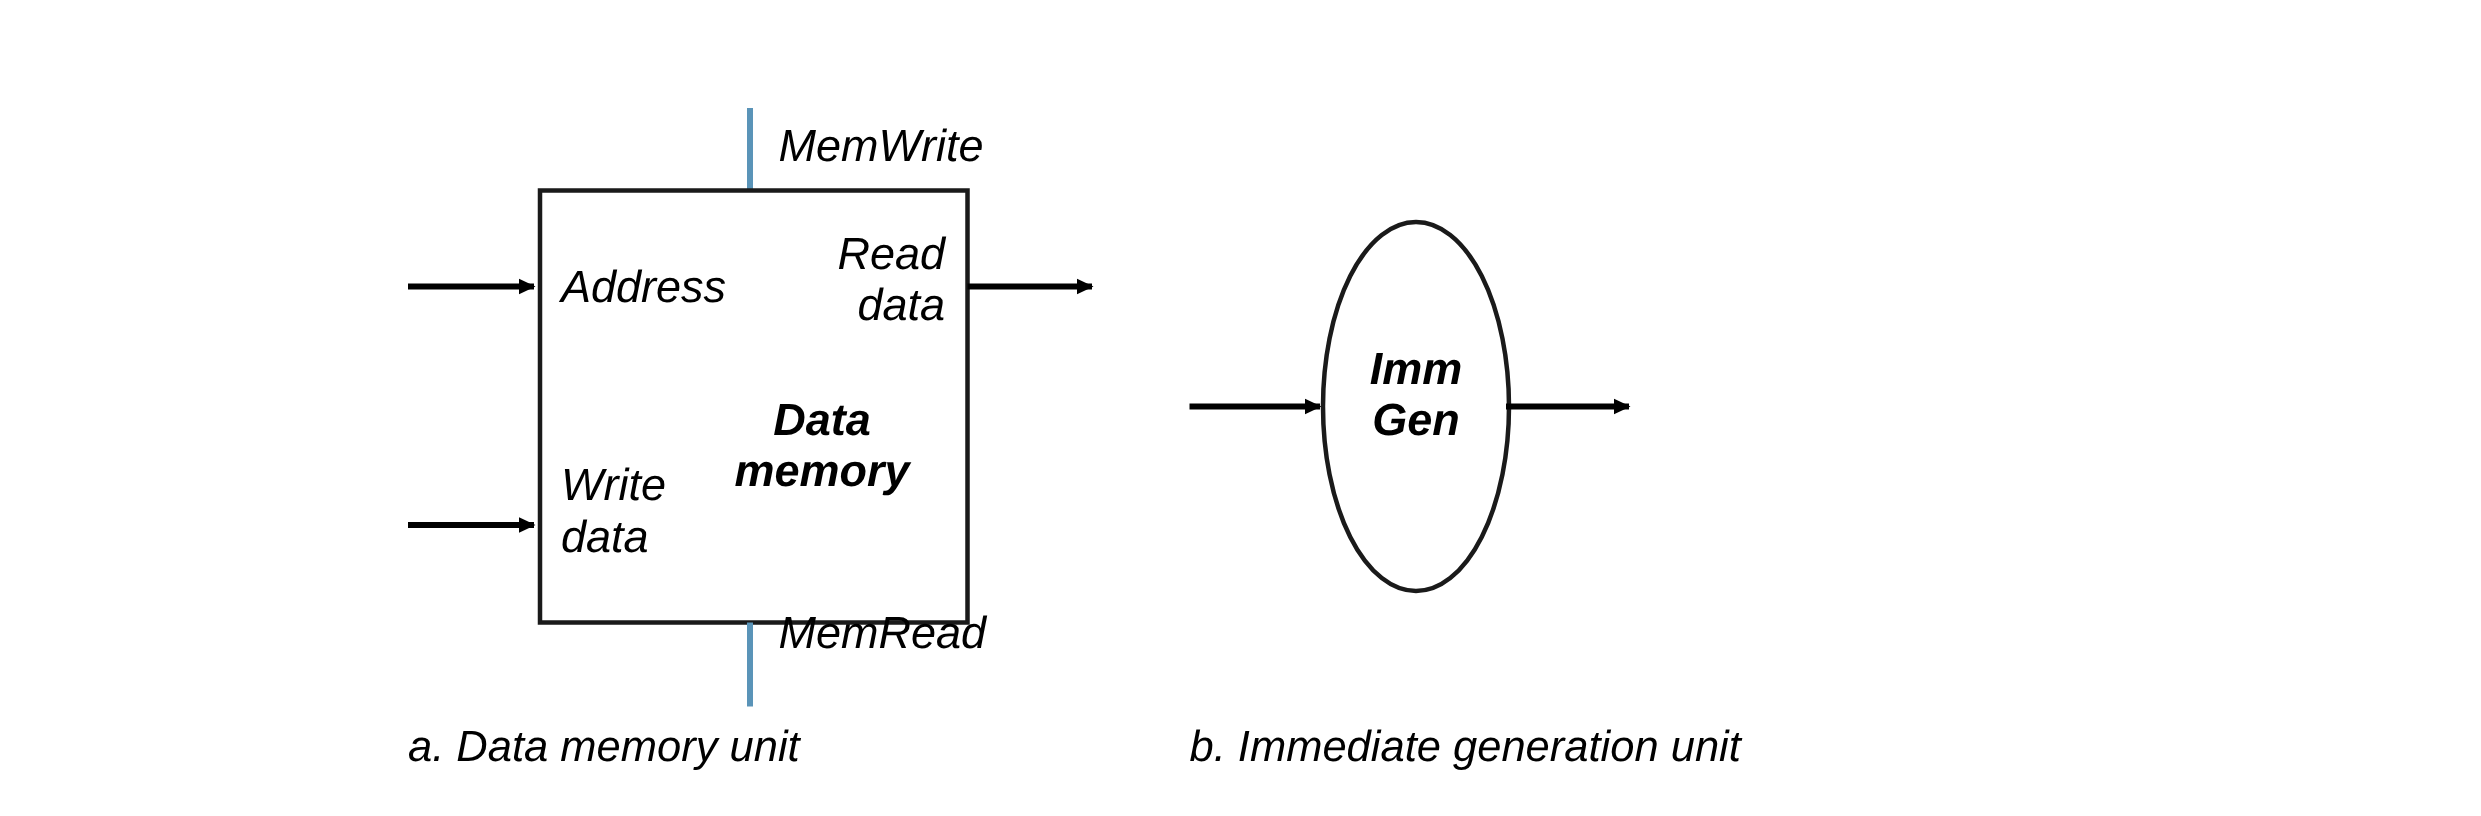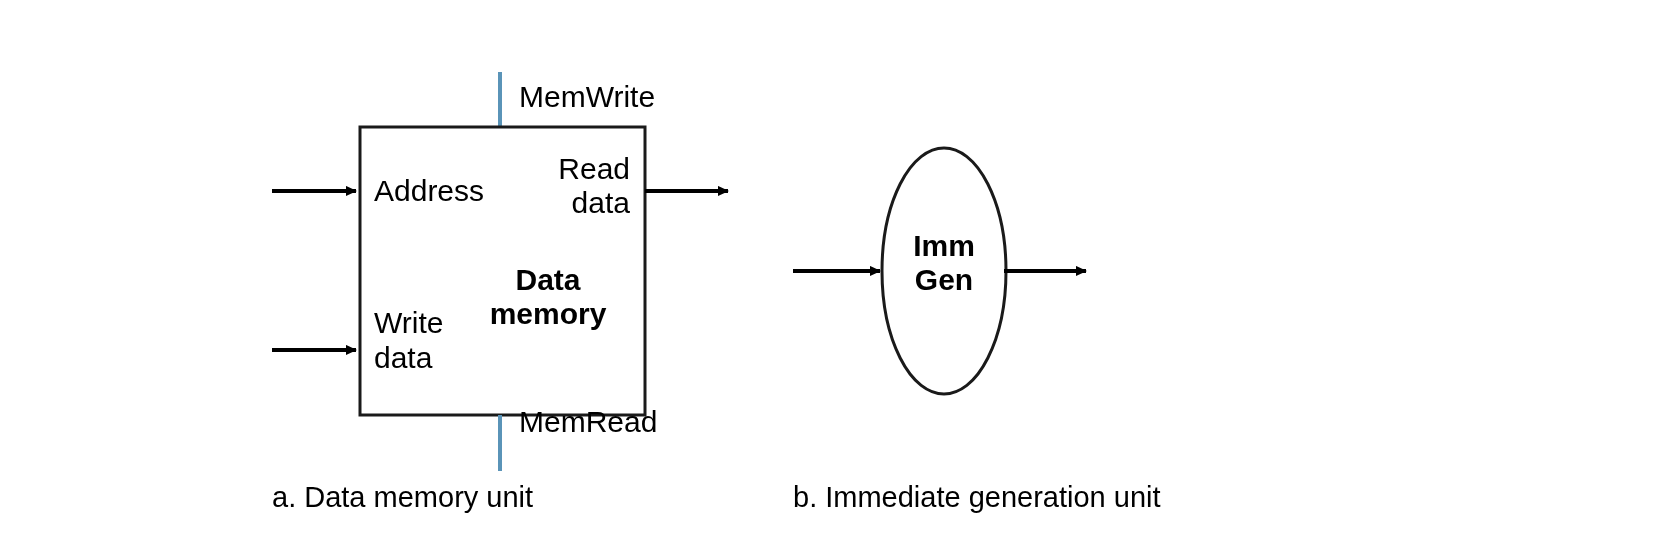--- a/index.html
+++ b/index.html
@@ -12,20 +12,21 @@
     width: 1654px;
     height: 544px;
     font-family: "Liberation Sans", sans-serif;
     color: #000000;
     overflow: hidden;
   }
   #figure-root {
     position: relative;
     width: 1654px;
     height: 464px;
+    font-style: italic;
   }
   svg.diagram-canvas {
     position: absolute;
     left: 0;
     top: 0;
     width: 1654px;
     height: 544px;
     display: block;
   }
   text {

